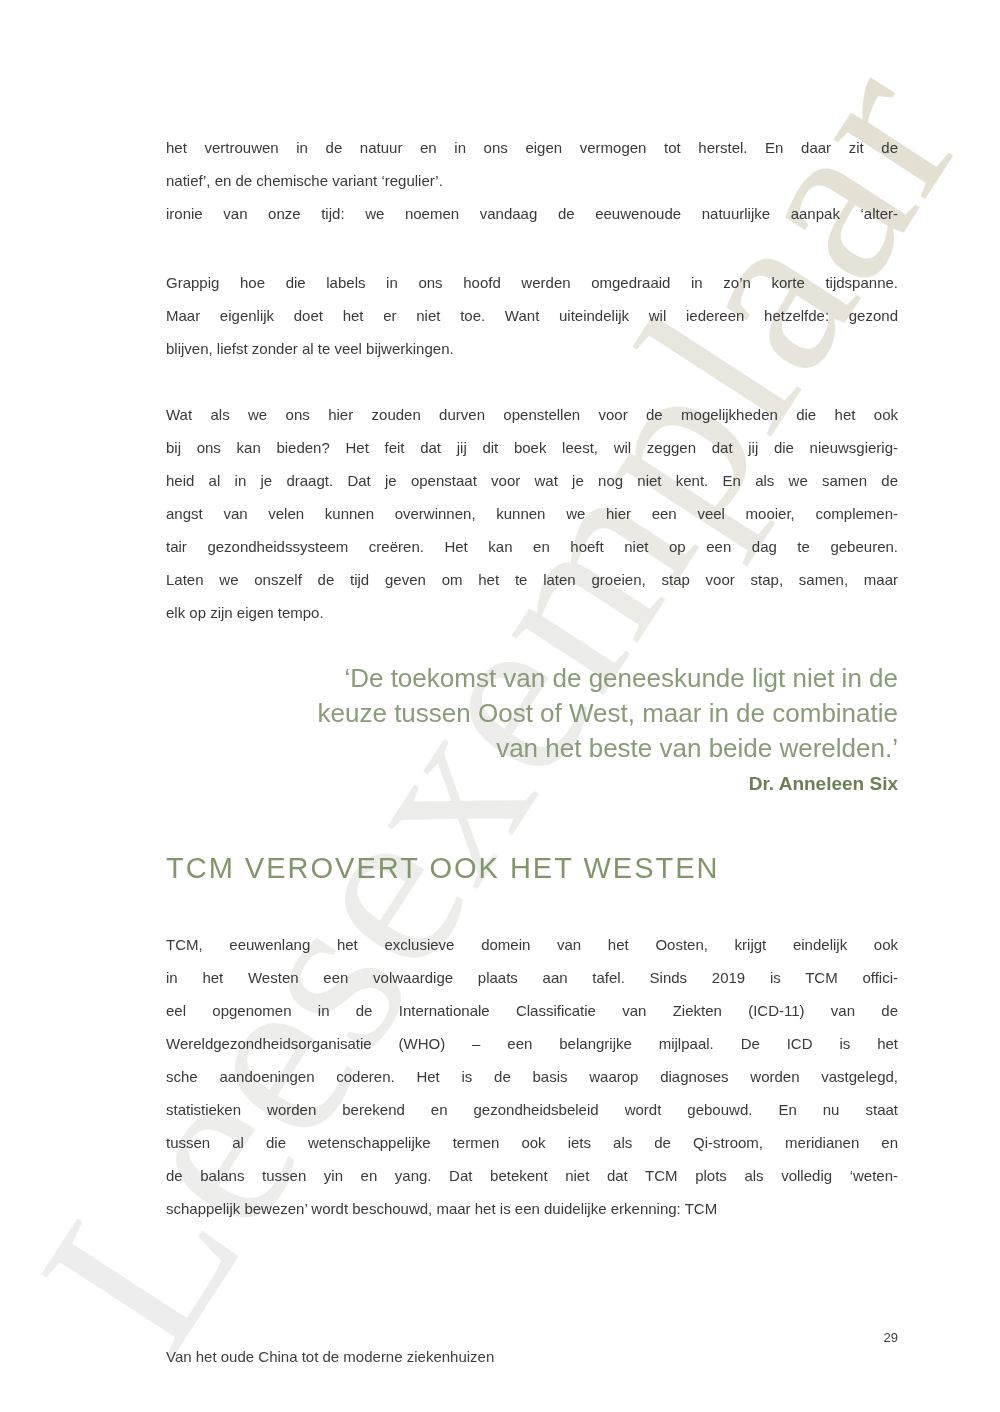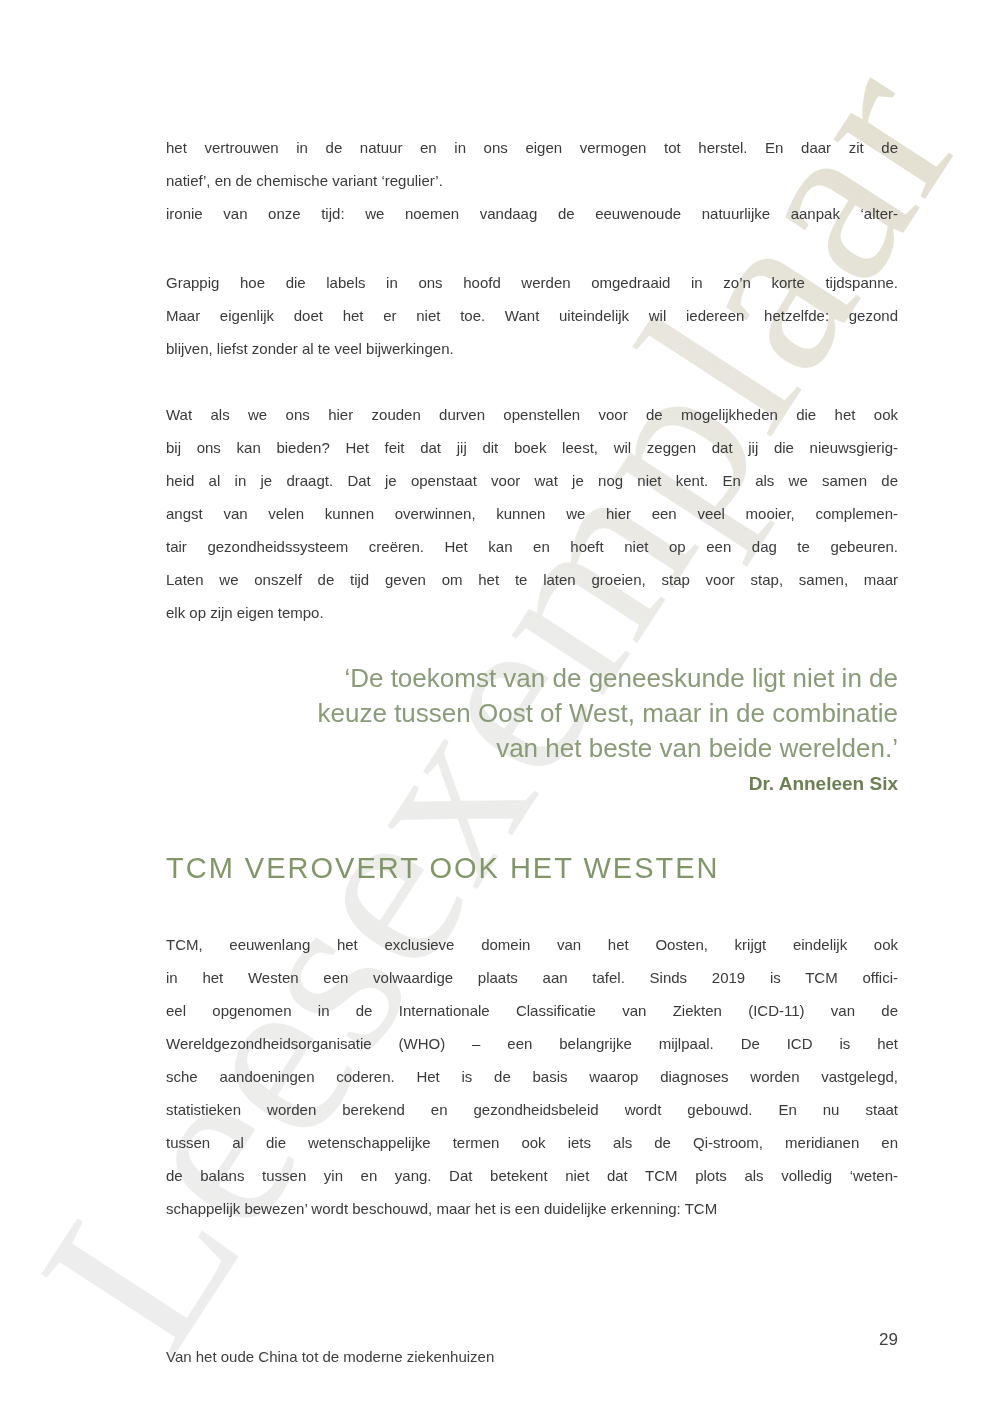--- a/index.html
+++ b/index.html
@@ -73,21 +73,21 @@
   .footer-left {
     position: absolute;
     left: 166px; top: 1348px;
     font-size: 15px;
     color: #3f3f3f;
     z-index: 1;
   }
   .page-number {
     position: absolute;
     right: 102px; top: 1330px;
-    font-size: 17px;
+    font-size: 13px;
     color: #3f3f3f;
     z-index: 1;
   }
 </style>
 </head>
 <body style="--body-text: #3a3a3a; --quote-green: #8a9b78; --attribution-green: #6c8153; --heading-green: #82966a;">
 
 <div class="watermark">Leesexemplaar</div>
 
 <div class="content">

